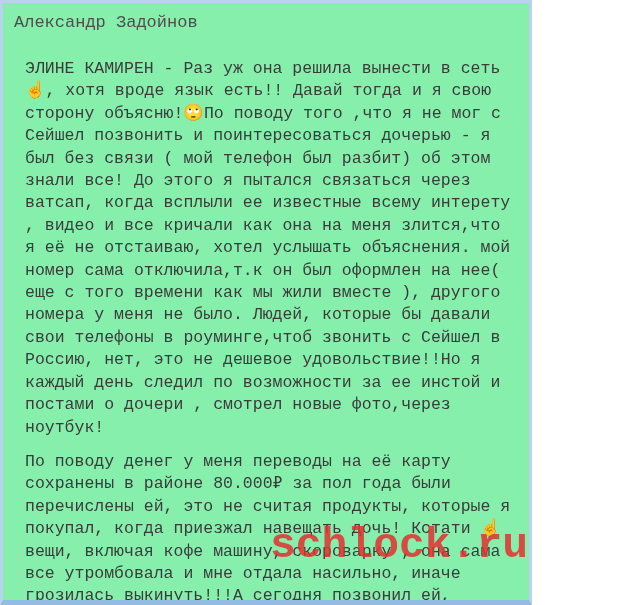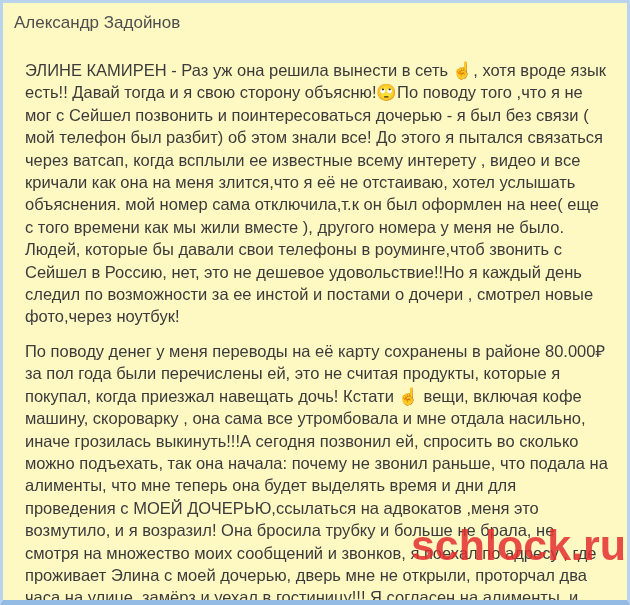--- a/index.html
+++ b/index.html
@@ -2,28 +2,28 @@
 <html><head>
 <meta charset="utf-8">
 <style>
   html, body {
     margin: 0;
     padding: 0;
     background: #ffffff;
   }
   .page {
     box-sizing: border-box;
-    width: 630px;
+    width: 532px;
     height: 605px;
-    background: #fef9c3;
+    background: #86efac;
     border: 3px solid #b9d3ec;
     border-bottom: 5px solid #93bbe4;
     position: relative;
     overflow: hidden;
-    font-family: Liberation Sans, sans-serif;
+    font-family: Liberation Mono, monospace;
   }
   .header {
     padding: 10px 12px 0 11px;
     font-size: 17px;
     color: #4e4e4e;
   }
   .post-body {
     padding: 14px 6px 0 10px;
     font-size: 16.5px;
     line-height: 22.4px;

